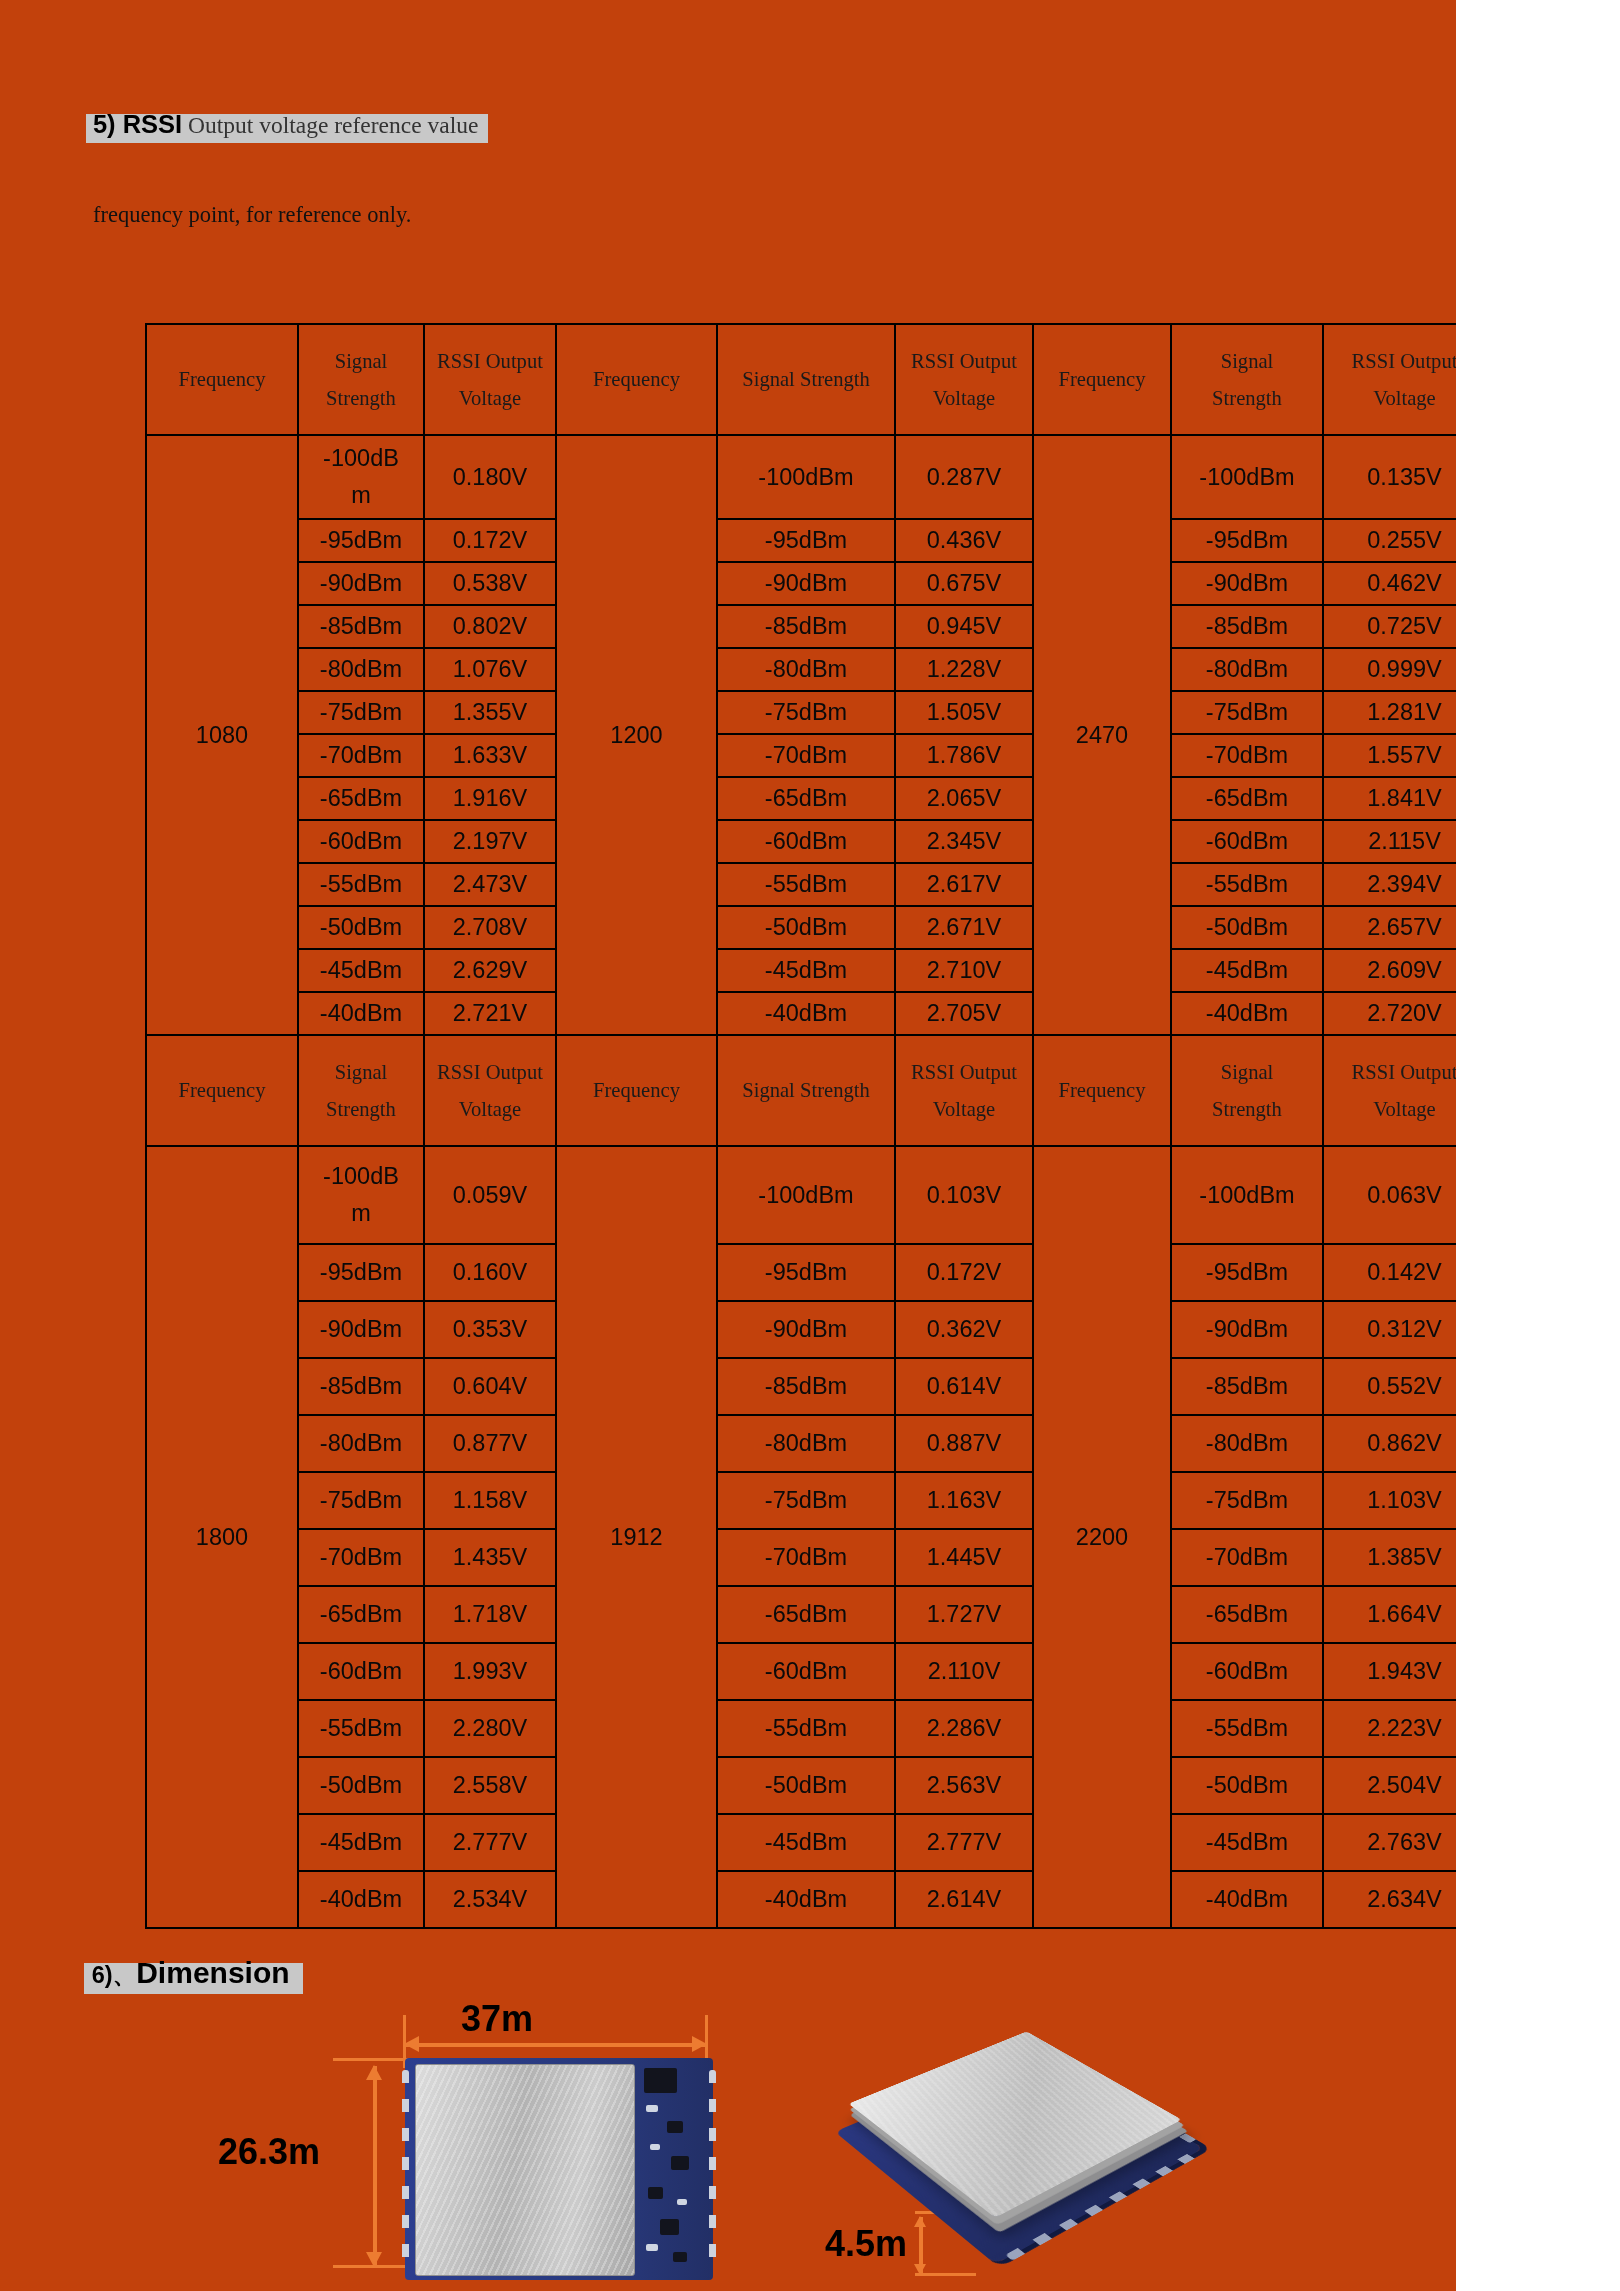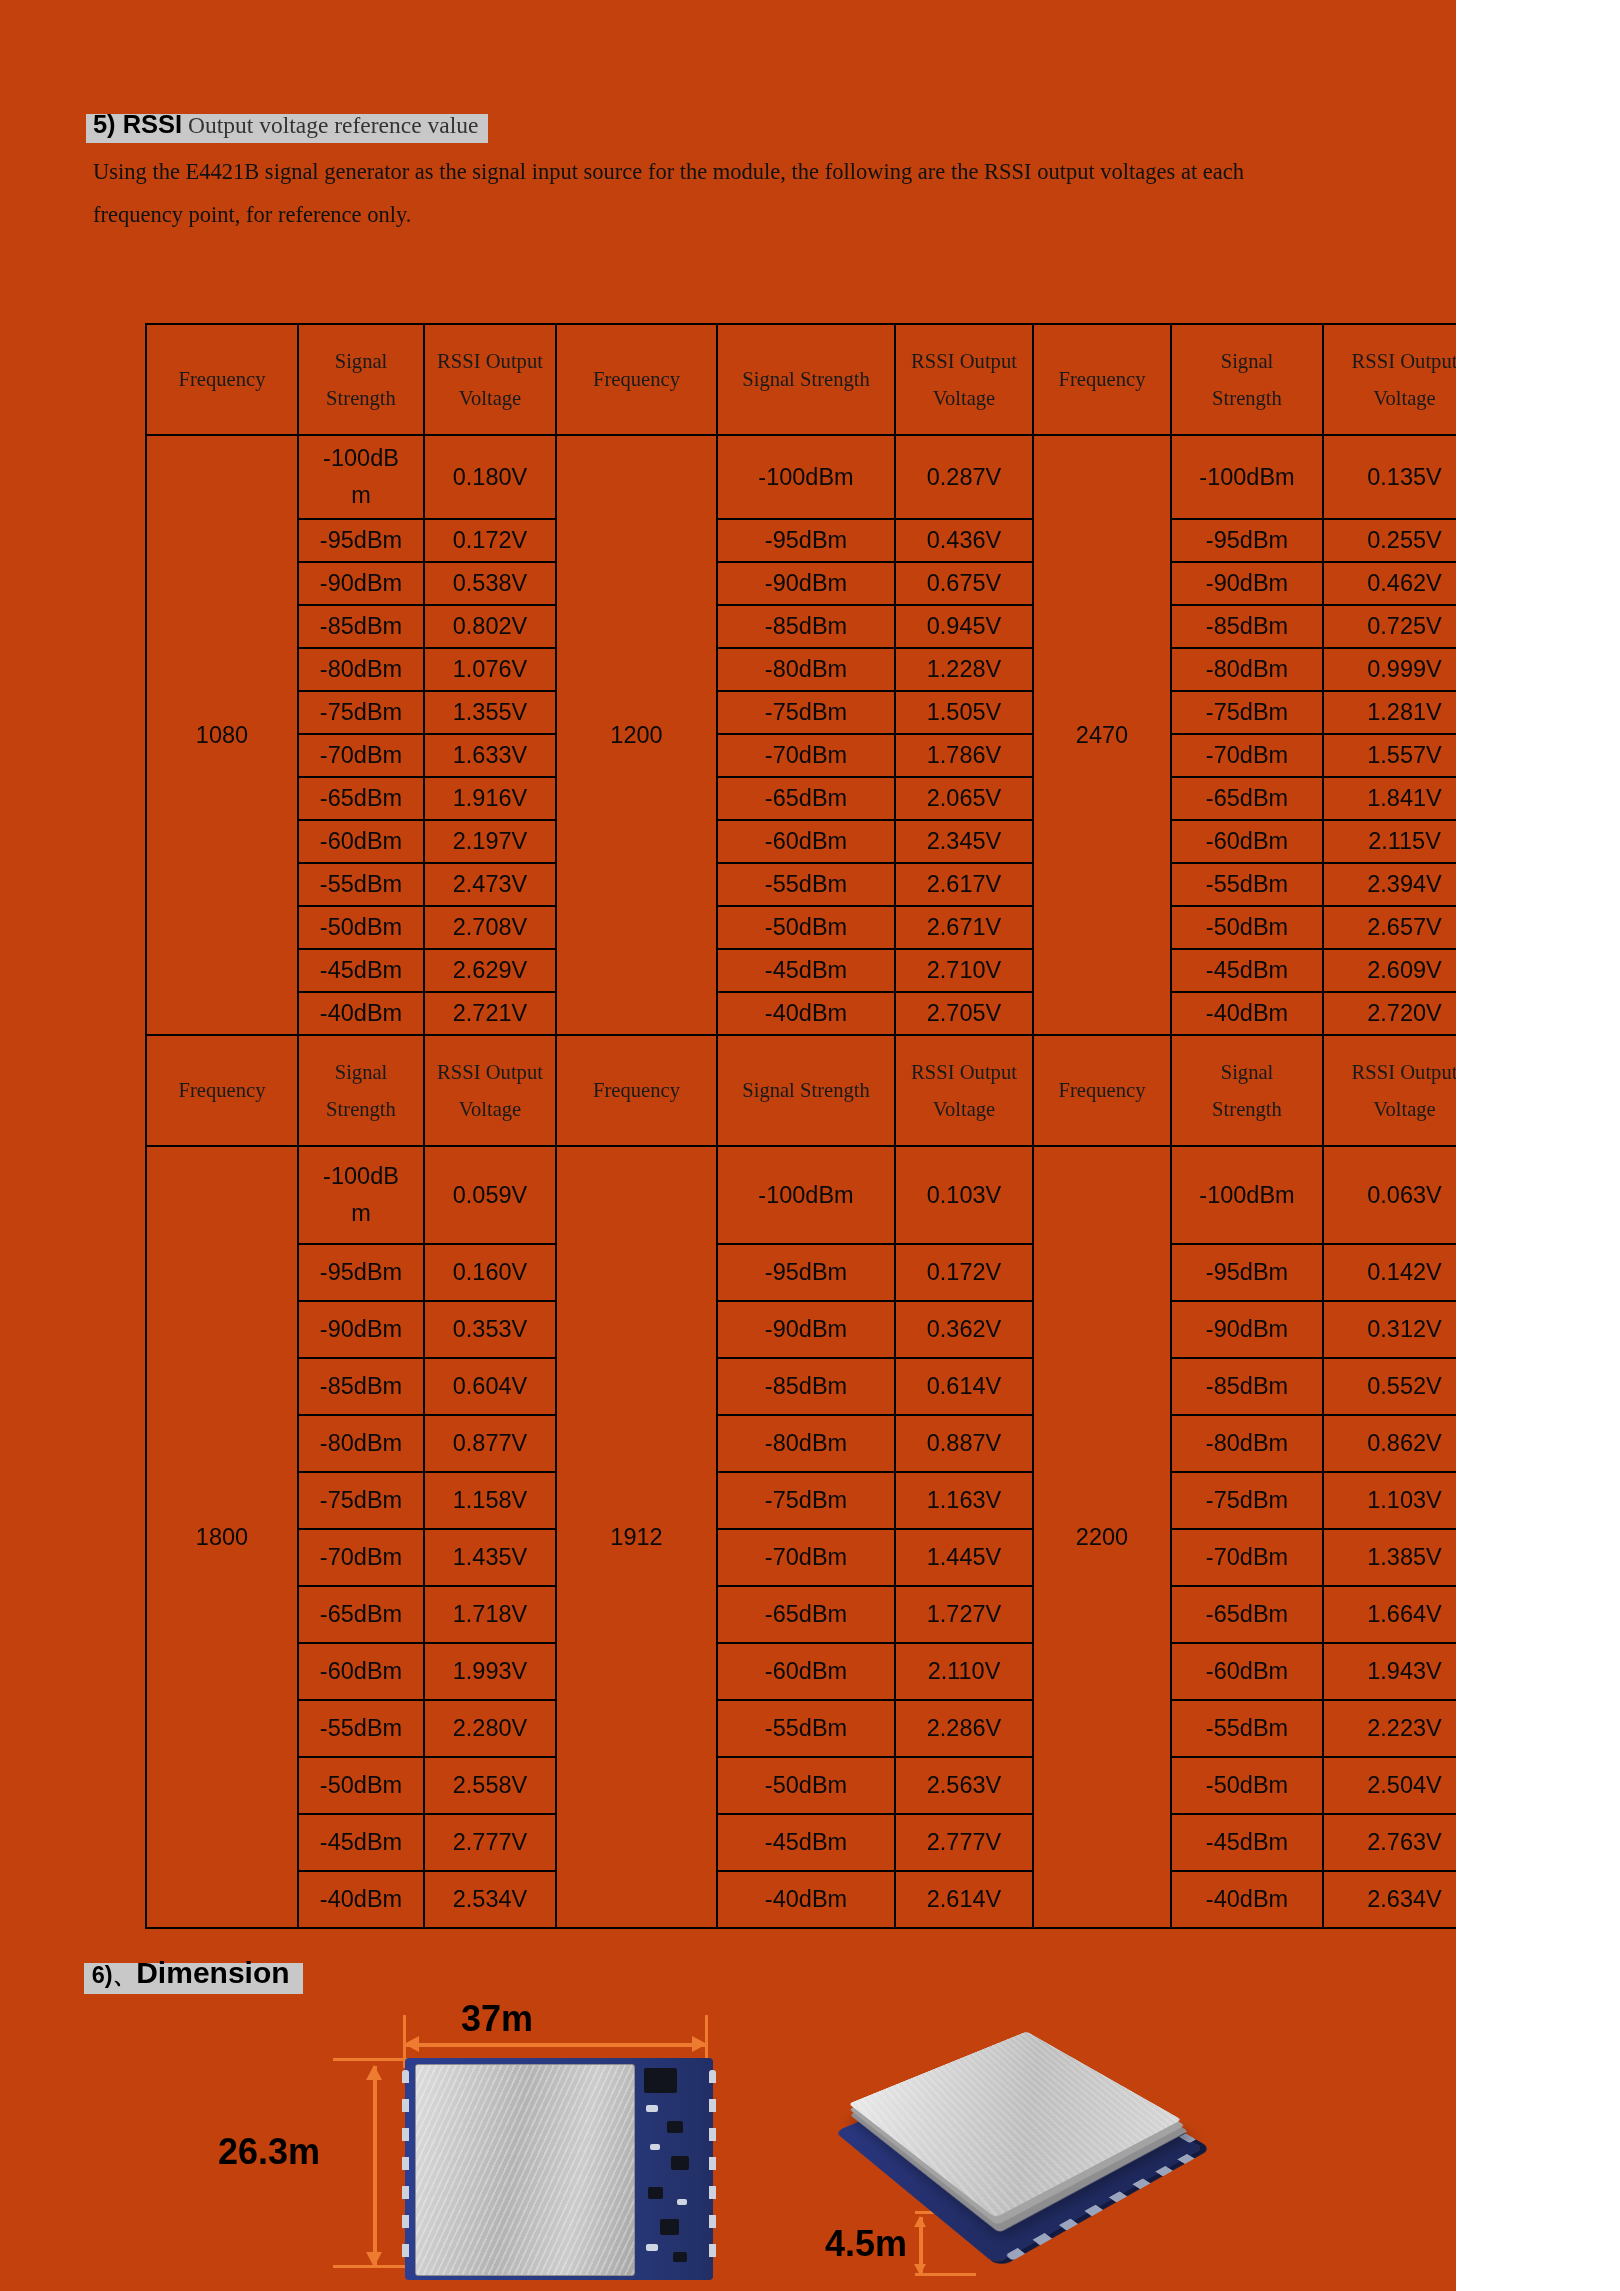--- a/index.html
+++ b/index.html
@@ -99,21 +99,20 @@
 </style>
 </head>
 <body>
 
 <div class="page">
 
   <div class="h5">
     <span class="hl"><b class="h5b">5) RSSI</b><span class="h5r"> Output voltage reference value</span></span>
   </div>
 
-  <div class="para-line pl1">Using the E4421B signal generator as the signal input source for the module, the following are the RSSI output voltages at each</div>
   <div class="para-line pl2">frequency point, for reference only.</div>
 
   <table class="rssi" id="rssi-table">
     <colgroup>
       <col style="width:152px">
         <col style="width:126px">
         <col style="width:132px">
       <col style="width:161px">
         <col style="width:178px">
         <col style="width:138px">

